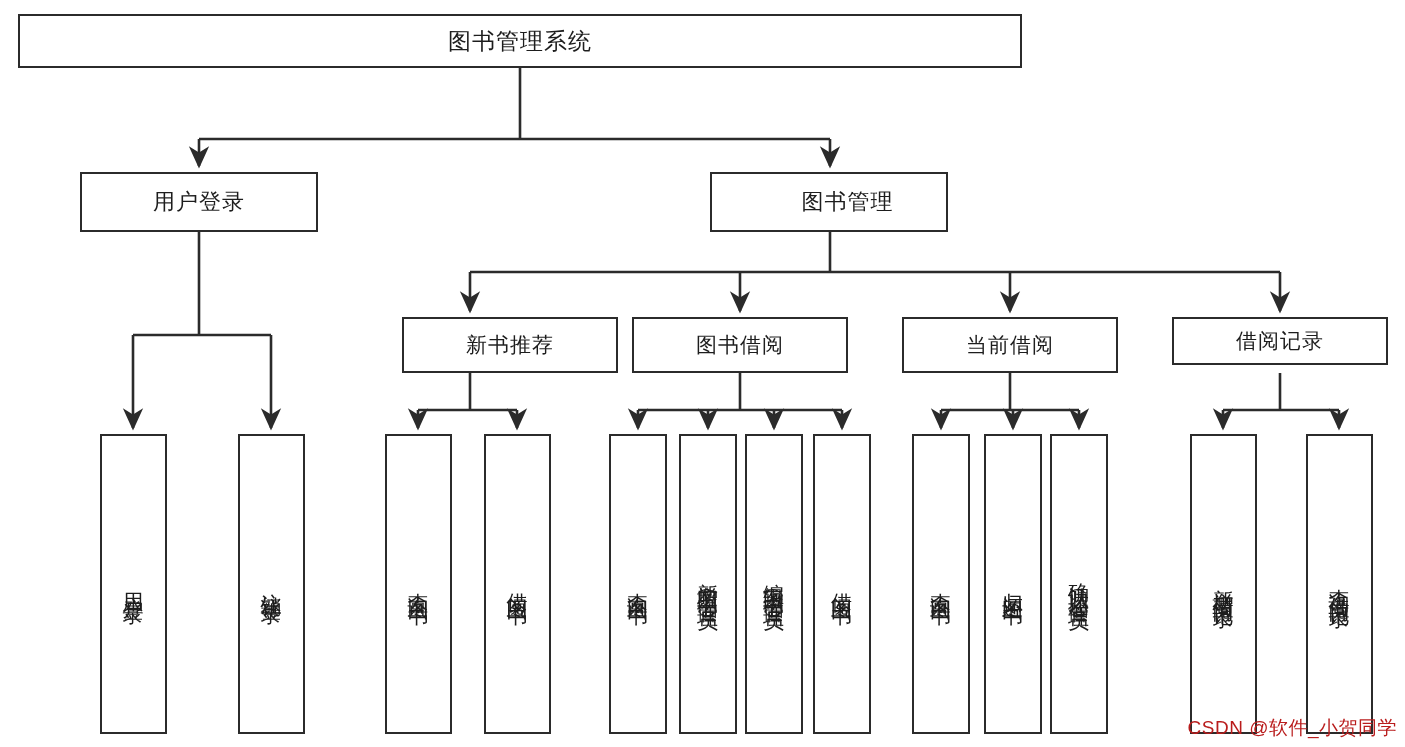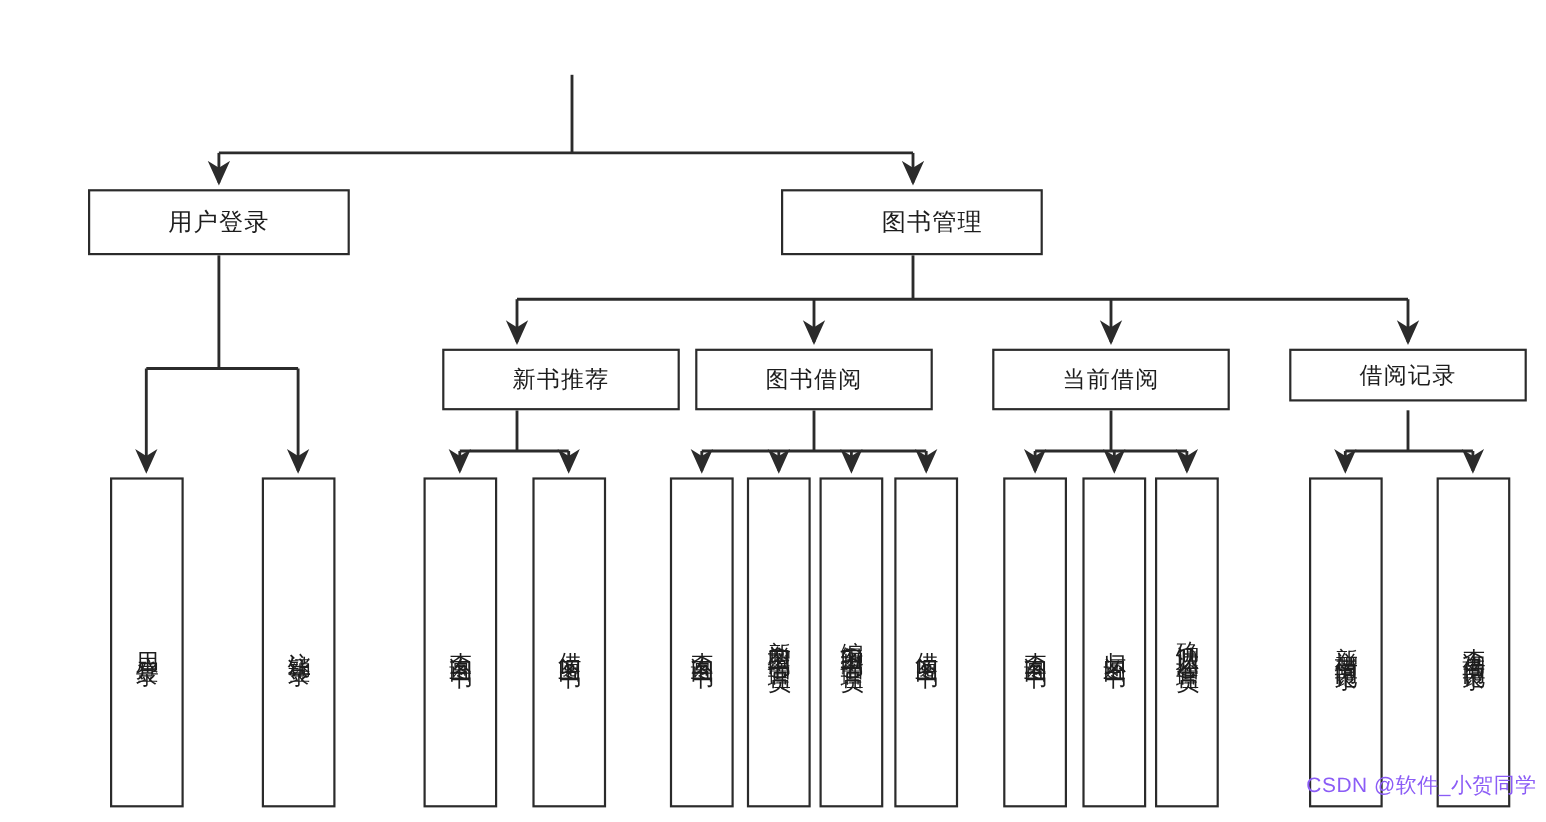--- a/index.html
+++ b/index.html
@@ -56,23 +56,23 @@
     white-space: nowrap;
     display: block;
   }
   .h-text {
     white-space: nowrap;
     letter-spacing: 1px;
   }
   #watermark {
     position: absolute;
     right: 8px;
-    bottom: 20px;
+    bottom: 6px;
     font-size: 19px;
-    color: #8b5cf6;
+    color: #b91c1c;
     white-space: nowrap;
     letter-spacing: 0.5px;
   }
 </style>
 </head>
 <body>
 
 <div id="diagram-root">
 
   <svg id="edges-layer" viewBox="0 0 1405 747" width="1405" height="747" xmlns="http://www.w3.org/2000/svg">
@@ -118,20 +118,23 @@
       <path d="M1013,410 L1013,428" marker-end="url(#arrow)"></path>
       <path d="M1079,410 L1079,428" marker-end="url(#arrow)"></path>
 
       <path d="M1280,373 L1280,410"></path>
       <path d="M1223,410 L1339,410"></path>
       <path d="M1223,410 L1223,428" marker-end="url(#arrow)"></path>
       <path d="M1339,410 L1339,428" marker-end="url(#arrow)"></path>
     </g>
   </svg>
 
+  <div class="node node-root" style="left:18px; top:14px; width:1004px; height:54px;">
+    <span class="h-text">图书管理系统</span>
+  </div>
 
   <div class="node node-l2" style="left:80px; top:172px; width:238px; height:60px;">
     <span class="h-text">用户登录</span>
   </div>
 
   <div class="node node-l2" style="left:710px; top:172px; width:238px; height:60px;padding-left:37px;">
     <span class="h-text">图书管理</span>
   </div>
 
   <div class="node node-l3" style="left:362px; top:317px; width:216px; height:56px;margin-left:40px;">

